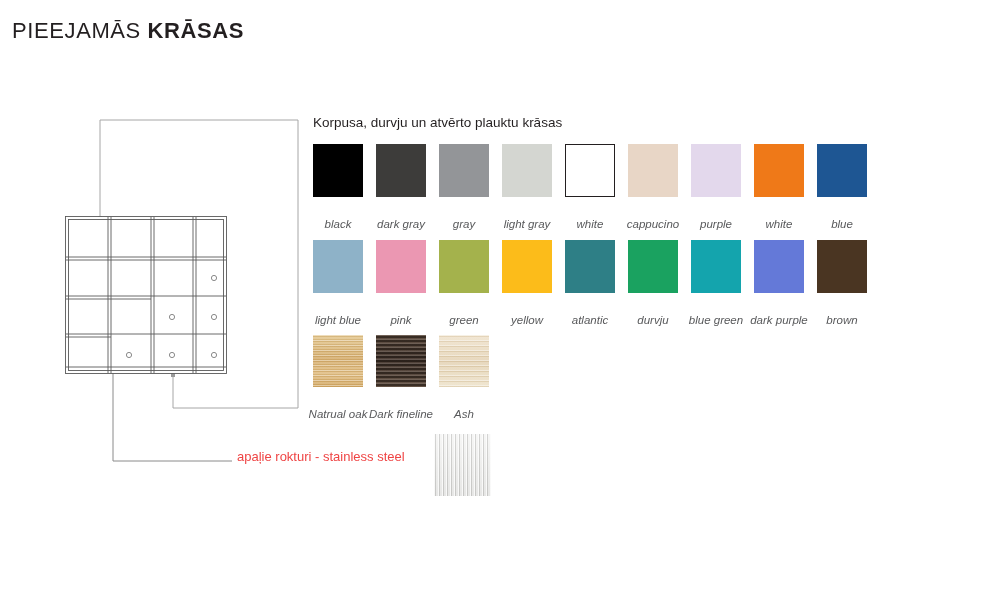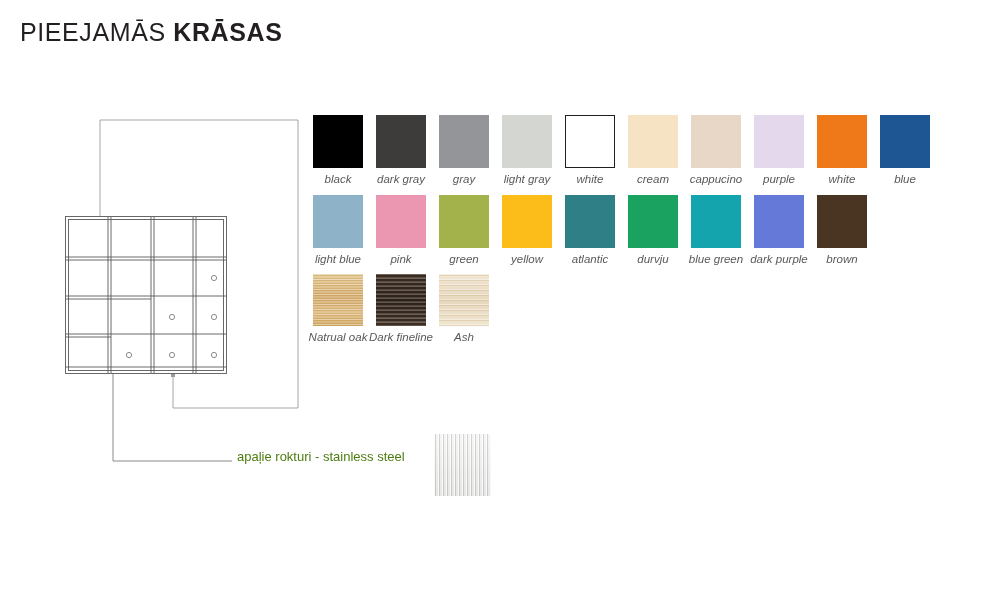--- a/index.html
+++ b/index.html
@@ -12,23 +12,23 @@
     height: 600px;
     position: relative;
     overflow: hidden;
     font-family: "Liberation Sans", sans-serif;
     color: #231f20;
   }
 
   
   .page-title {
     position: absolute;
-    left: 20px;
+    left: 12px;
     top: 18px;
-    font-size: 25px;
+    font-size: 22px;
     letter-spacing: 0.6px;
     white-space: nowrap;
     text-align: right;
   }
   .page-title .t-light { font-weight: 400; }
   .page-title .t-bold  { font-weight: 700; }
 
   
   .callout-svg {
     position: absolute;
@@ -75,21 +75,21 @@
   }
   .swatch-chip {
     width: 50px;
     height: 53px;
     box-sizing: border-box;
   }
   .swatch-chip.bordered {
     border: 1px solid #231f20;
   }
   .swatch-label {
-    margin-top: 5px;
+    margin-top: 21px;
     font-size: 11.5px;
     font-style: italic;
     color: #58595b;
     text-align: center;
     line-height: 12.5px;
     width: 66px;
   }
   .row-wood .swatch-chip { height: 52px; }
 
   
@@ -134,21 +134,21 @@
   
   .handles-block {
     position: absolute;
     left: 237px;
     top: 449px;
     display: flex;
     align-items: flex-start;
   }
   .handles-label {
     font-size: 13px;
-    color: #4d7c0f;
+    color: #ef4444;
     white-space: nowrap;
     line-height: 16px;
   }
   .handles-chip {
     position: absolute;
     left: 434px;
     top: 434px;
     width: 57px;
     height: 62px;
   }
@@ -199,20 +199,21 @@
     <circle cx="149" cy="62" r="2.6"></circle>
     <circle cx="107" cy="101" r="2.6"></circle>
     <circle cx="149" cy="101" r="2.6"></circle>
     <circle cx="64" cy="139" r="2.6"></circle>
     <circle cx="107" cy="139" r="2.6"></circle>
     <circle cx="149" cy="139" r="2.6"></circle>
   </g>
 </svg>
 
 <div class="colors-section">
+  <div class="section-heading">Korpusa, durvju un atvērto plauktu krāsas</div>
 
   <div class="swatch-row">
     <div class="swatch-cell">
       <div class="swatch-chip" style="background-color: rgb(0, 0, 0);"></div>
       <div class="swatch-label">black</div>
     </div>
     <div class="swatch-cell">
       <div class="swatch-chip" style="background-color: rgb(61, 60, 58);"></div>
       <div class="swatch-label">dark gray</div>
     </div>
@@ -220,24 +221,20 @@
       <div class="swatch-chip" style="background-color: rgb(147, 149, 152);"></div>
       <div class="swatch-label">gray</div>
     </div>
     <div class="swatch-cell">
       <div class="swatch-chip" style="background-color: rgb(212, 214, 209);"></div>
       <div class="swatch-label">light gray</div>
     </div>
     <div class="swatch-cell">
       <div class="swatch-chip bordered" style="background-color: rgb(255, 255, 255);"></div>
       <div class="swatch-label">white</div>
-    </div>
-    <div class="swatch-cell">
-      <div class="swatch-chip" style="background-color: rgb(245, 227, 195);"></div>
-      <div class="swatch-label">cream</div>
     </div>
     <div class="swatch-cell">
       <div class="swatch-chip" style="background-color: rgb(232, 214, 198);"></div>
       <div class="swatch-label">cappucino</div>
     </div>
     <div class="swatch-cell">
       <div class="swatch-chip" style="background-color: rgb(227, 216, 236);"></div>
       <div class="swatch-label">purple</div>
     </div>
     <div class="swatch-cell">

